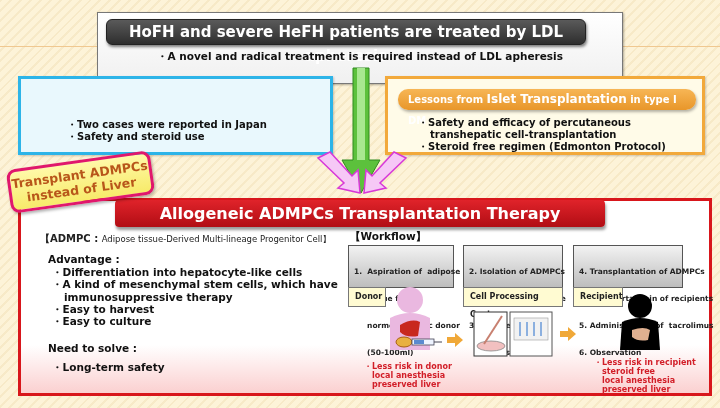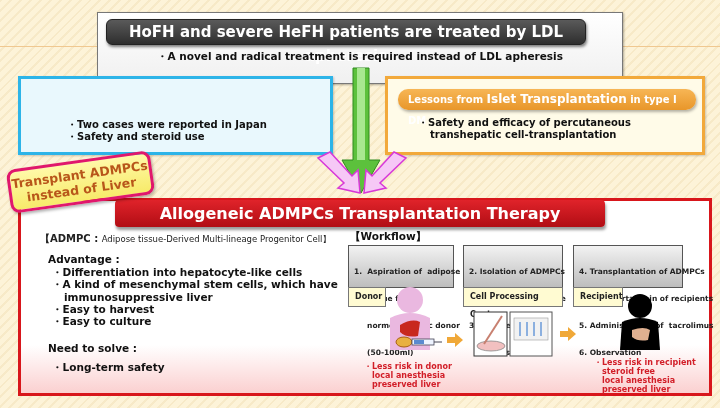--- a/index.html
+++ b/index.html
@@ -136,20 +136,21 @@
     <div>・Two cases were reported in Japan</div>
     <div>・Safety and steroid use</div>
   </div>
 </div>
 
 <div class="islet-box">
   <div class="islet-title"><span>Lessons from </span><span class="big">Islet Transplantation</span><span> in type I DM</span></div>
   <div class="bullets islet-bullets">
     <div>・Safety and efficacy of percutaneous</div>
     <div class="indent">transhepatic cell-transplantation</div>
+    <div>・Steroid free regimen (Edmonton Protocol)</div>
   </div>
 </div>
 
 <svg class="arrows" width="720" height="408">
   <g>
     <polygon points="353,68 369,68 369,160 380,160 361,193 342,160 353,160" fill="#5cc13c" stroke="#2f8a1e" stroke-width="1"></polygon>
     <rect x="357" y="68" width="8" height="92" fill="#a8e890"></rect>
   </g>
   <g>
     <polygon points="318,158 330,152 352,176 358,170 360,193 338,188 344,183" fill="#f6c8f6" stroke="#d838d8" stroke-width="1.5"></polygon>
@@ -166,21 +167,21 @@
   <div>Transplant ADMPCs</div>
   <div>instead of Liver</div>
 </div>
 
 <div class="admpc-def"><b>【ADMPC : </b><span>Adipose tissue-Derived Multi-lineage Progenitor Cell】</span></div>
 
 <div class="adv-head">Advantage :</div>
 <div class="bullets adv-list">
   <div>・Differentiation into hepatocyte-like cells</div>
   <div>・A kind of mesenchymal stem cells, which have</div>
-  <div class="indent">immunosuppressive liver</div>
+  <div class="indent">immunosuppressive therapy</div>
   <div>・Easy to harvest</div>
   <div>・Easy to culture</div>
 </div>
 
 <div class="need-head">Need to solve :</div>
 <div class="bullets need-list">
   <div>・Long-term safety</div>
 </div>
 
 <div class="wf-head">【Workflow】</div>

